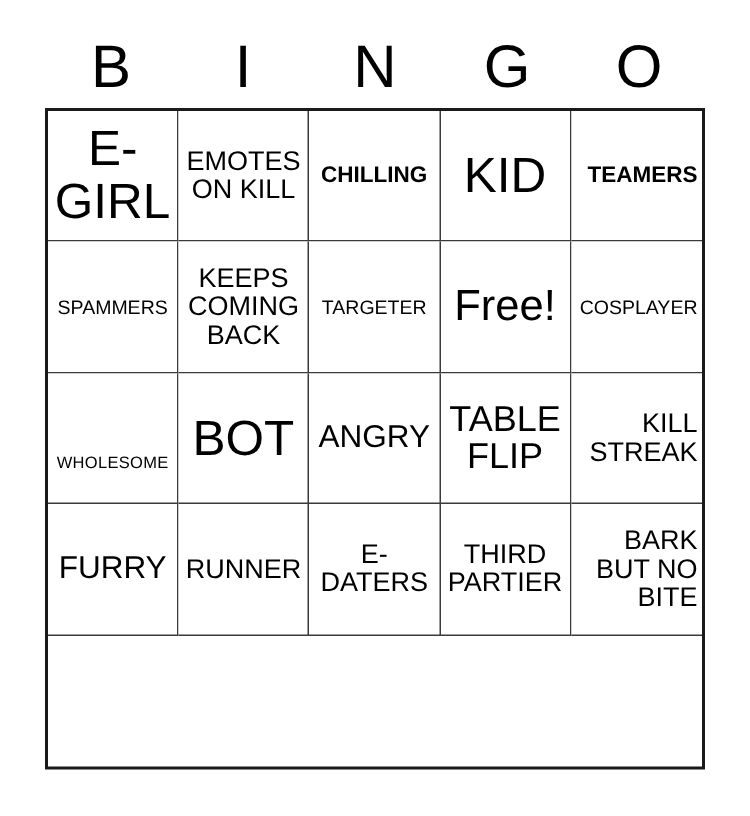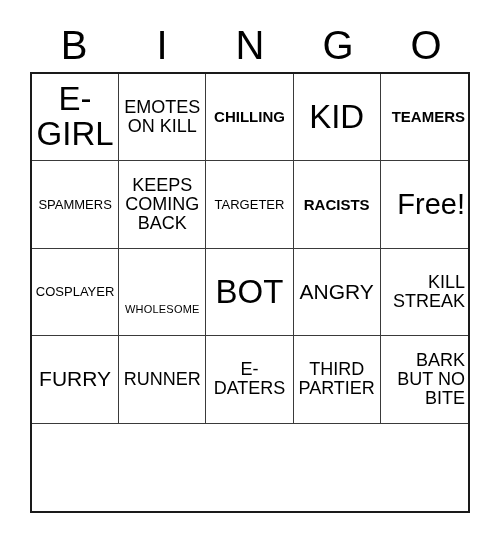--- a/index.html
+++ b/index.html
@@ -126,37 +126,38 @@
         <span class="cell-text">SPAMMERS</span>
       </div>
       <div class="cell fs-sm">
         <span class="cell-text">KEEPS
 COMING
 BACK</span>
       </div>
       <div class="cell fs-xxs">
         <span class="cell-text">TARGETER</span>
       </div>
-      <div class="cell fs-xs">
-        <span class="cell-text">RACISTS</span>
-      </div>
       <div class="cell fs-xl">
         <span class="cell-text">Free!</span>
       </div>
       <div class="cell fs-xxs">
         <span class="cell-text">COSPLAYER</span>
       </div>
       <div class="cell fs-tiny">
         <span class="cell-text">WHOLESOME</span>
       </div>
       <div class="cell fs-xxl">
         <span class="cell-text">BOT</span>
       </div>
       <div class="cell fs-md">
         <span class="cell-text">ANGRY</span>
+      </div>
+      <div class="cell fs-lg">
+        <span class="cell-text">TABLE
+FLIP</span>
       </div>
       <div class="cell fs-sm">
         <span class="cell-text">KILL
 STREAK</span>
       </div>
       <div class="cell fs-md">
         <span class="cell-text">FURRY</span>
       </div>
       <div class="cell fs-sm">
         <span class="cell-text">RUNNER</span>

